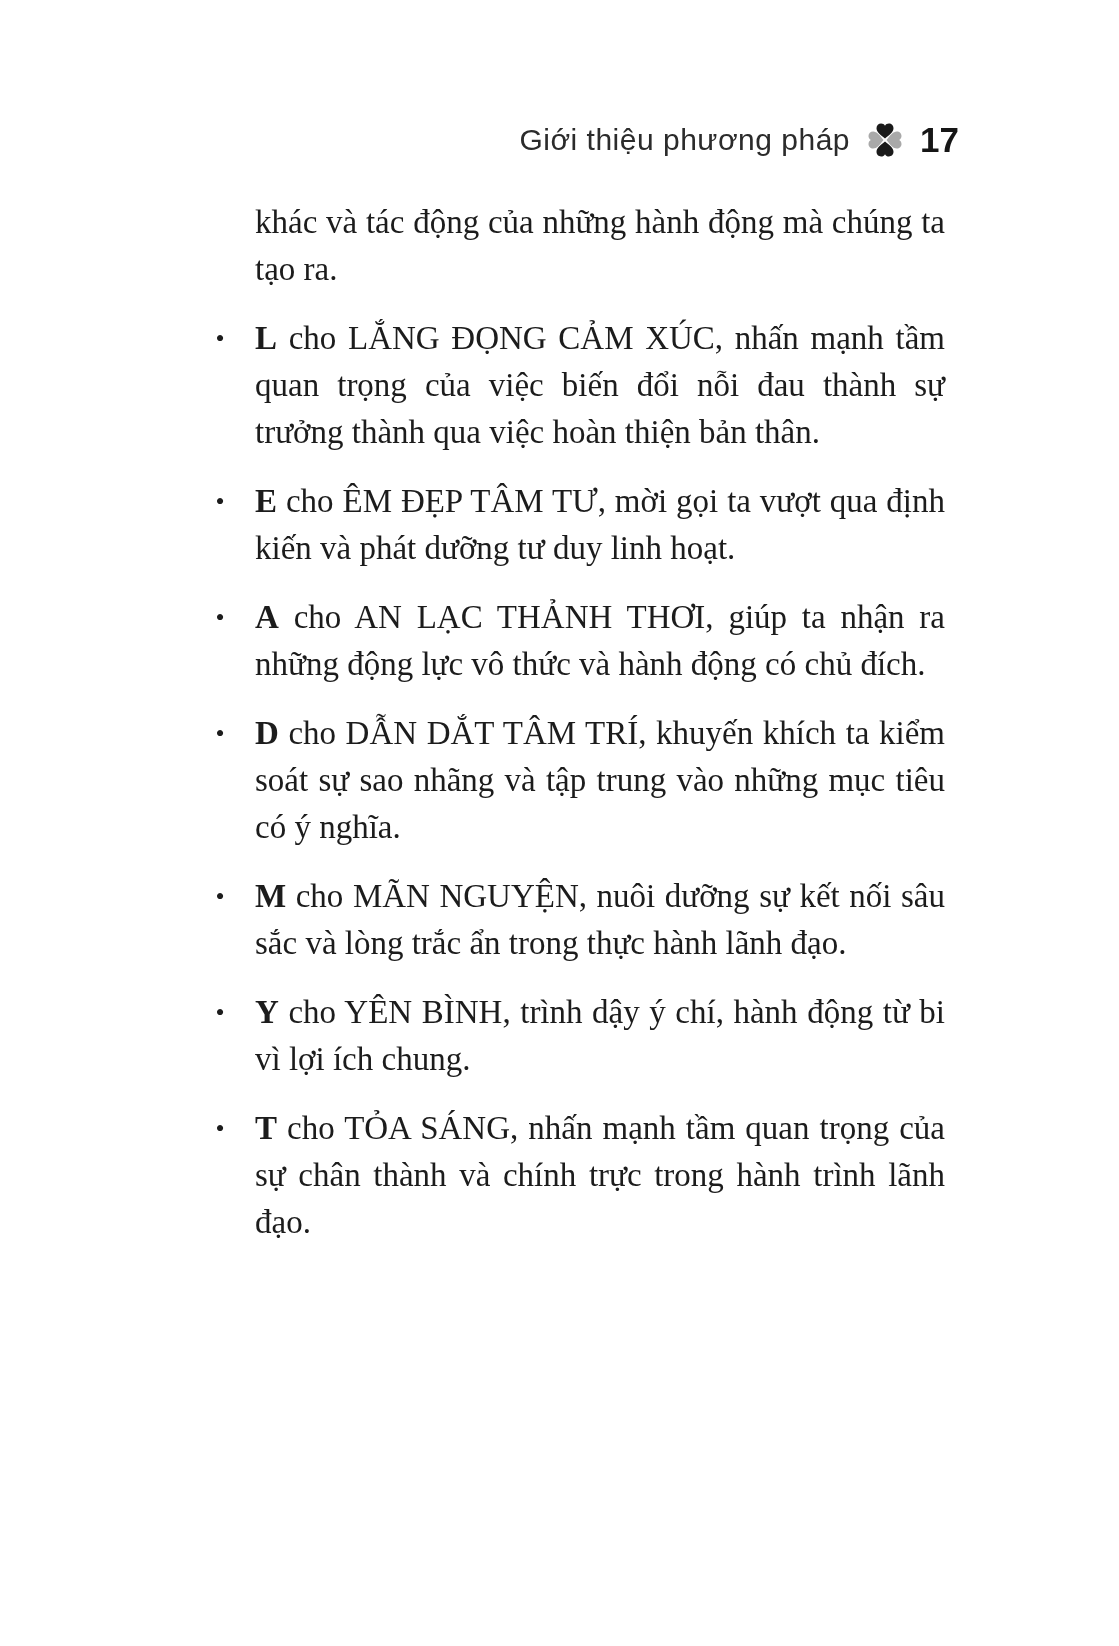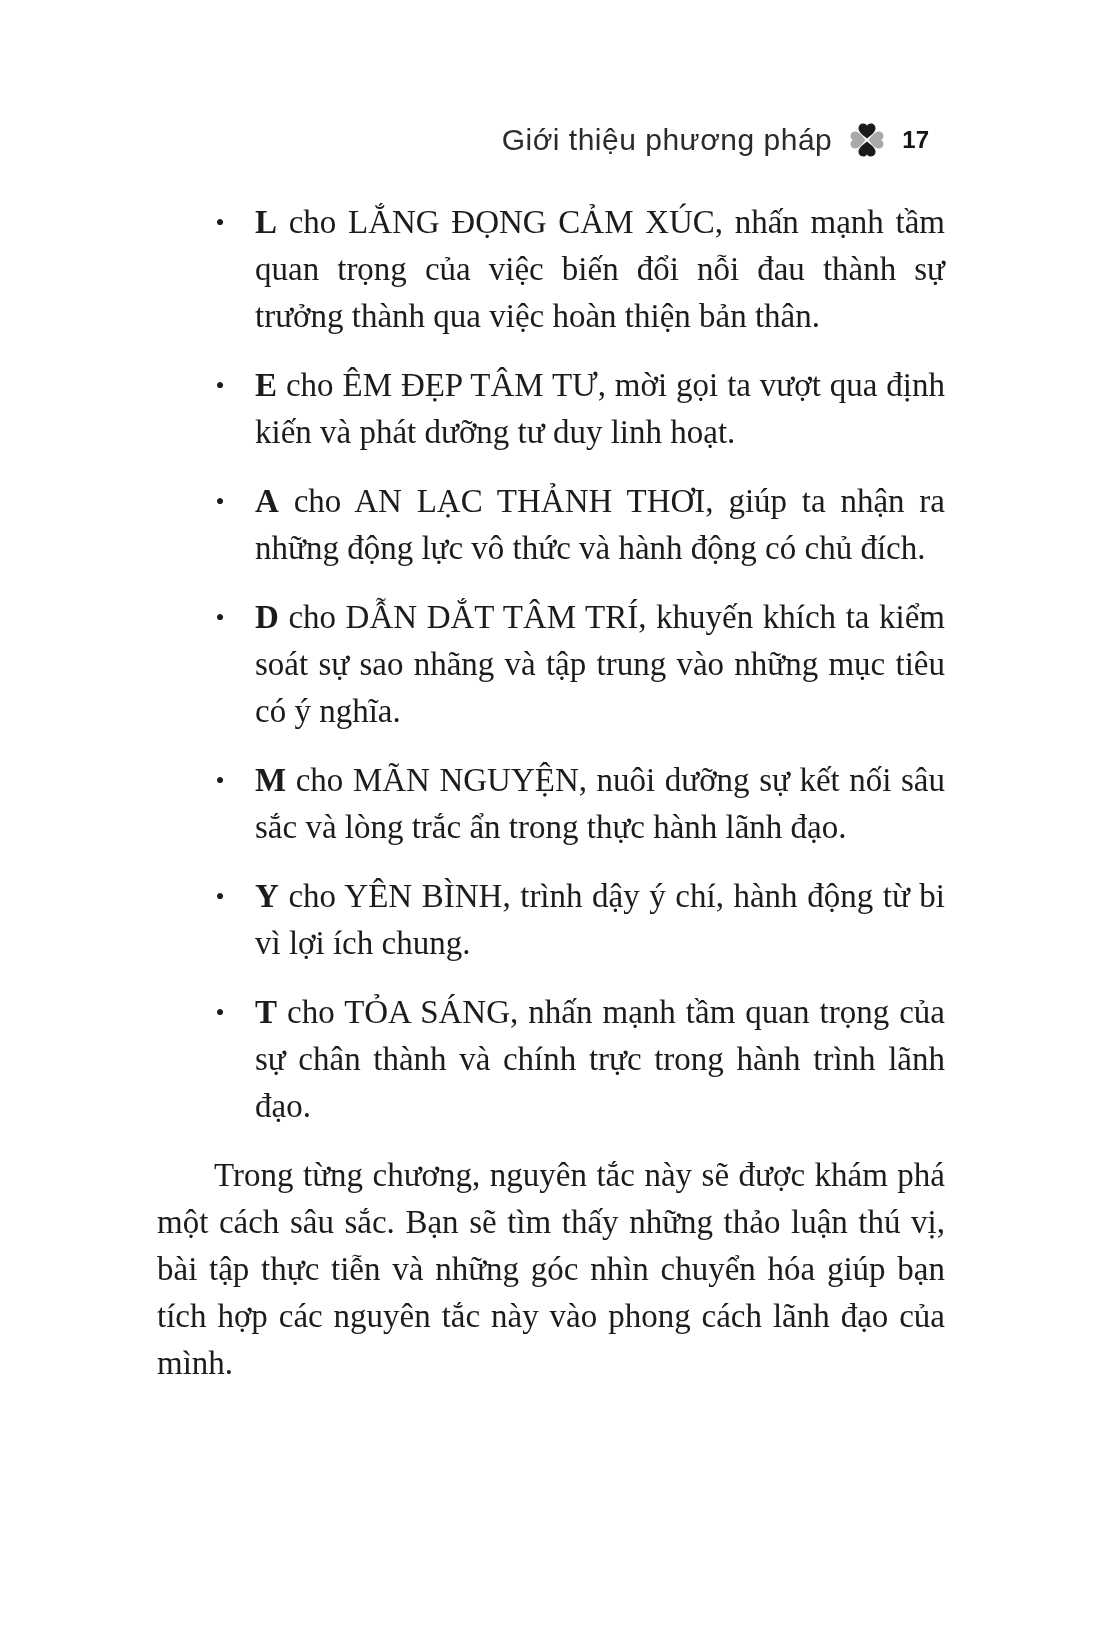--- a/index.html
+++ b/index.html
@@ -10,36 +10,36 @@
     background: #ffffff;
     overflow: hidden;
     font-family: "Liberation Serif", serif;
     color: #1c1c1c;
   }
 
   
   .running-header {
     position: absolute;
     top: 120px;
-    right: 190px;
+    right: 160px;
     display: flex;
     gap: 15px;
   }
   .running-header .title {
     font-family: "Liberation Sans", sans-serif;
     font-size: 30px;
     letter-spacing: 0.5px;
     color: #2b2b2b;
     white-space: nowrap;
     line-height: 40px;
   }
   .running-header .clover { width: 40px; height: 40px; display: block; }
   .running-header .pagenum {
     font-family: "Liberation Sans", sans-serif;
-    font-size: 24px;
+    font-size: 35px;
     font-weight: 700;
     color: #161616;
     line-height: 40px;
   }
 
   
   .content {
     position: absolute;
     top: 199px;
     left: 157px;
@@ -86,20 +86,21 @@
       <use href="#hp" fill="#1a1a1a"></use>
       <use href="#hp" fill="#1a1a1a" transform="rotate(180 20 20)"></use>
       <use href="#hp" fill="#a9a9a9" transform="rotate(-90 20 20)"></use>
       <use href="#hp" fill="#a9a9a9" transform="rotate(90 20 20)"></use>
     </svg>
     <span class="pagenum">17</span>
   </div>
 
   <div class="content">
 
+    <p class="para hang">khác và tác động của những hành động mà chúng ta tạo ra.</p>
 
     <ul class="acronym-list">
       <li>
         <span class="bullet">•</span>
         <span class="lead">L</span><span> cho LẮNG ĐỌNG CẢM XÚC, nhấn mạnh tầm quan trọng của việc biến đổi nỗi đau thành sự trưởng thành qua việc hoàn thiện bản thân.</span>
       </li>
       <li>
         <span class="bullet">•</span>
         <span class="lead">E</span><span> cho ÊM ĐẸP TÂM TƯ, mời gọi ta vượt qua định kiến và phát dưỡng tư duy linh hoạt.</span>
       </li>
@@ -118,16 +119,15 @@
       <li>
         <span class="bullet">•</span>
         <span class="lead">Y</span><span> cho YÊN BÌNH, trình dậy ý chí, hành động từ bi vì lợi ích chung.</span>
       </li>
       <li>
         <span class="bullet">•</span>
         <span class="lead">T</span><span> cho TỎA SÁNG, nhấn mạnh tầm quan trọng của sự chân thành và chính trực trong hành trình lãnh đạo.</span>
       </li>
     </ul>
 
-    <p class="para closing">Trong từng chương, nguyên tắc này sẽ được khám phá một cách sâu sắc. Bạn sẽ tìm thấy những thảo luận thú vị, bài tập thực tiễn và những góc nhìn chuyển hóa giúp bạn tích hợp các nguyên tắc này vào phong cách lãnh đạo của mình.</p>
 
   </div>
 </div>
 
 </body></html>

